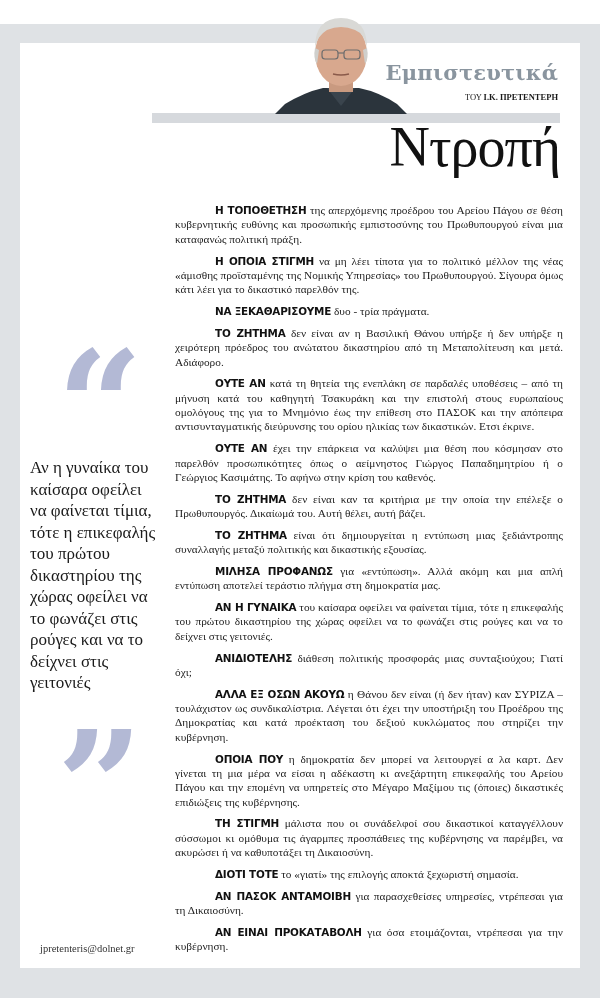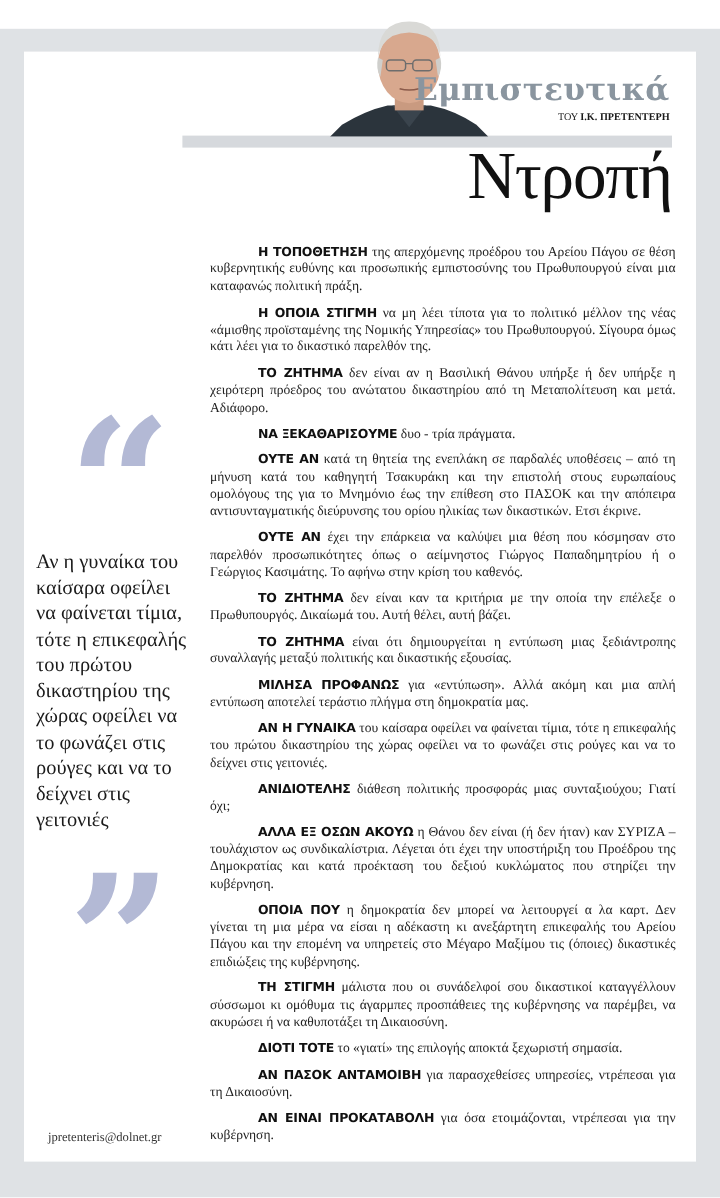--- a/index.html
+++ b/index.html
@@ -22,21 +22,21 @@
     overflow: hidden; z-index: 3;
   }
   .portrait svg { display: block; }
   .header-bar {
     position: absolute; left: 152px; top: 113px; width: 408px; height: 10px;
     background: #d6d9dd; z-index: 2;
   }
   .column-title {
     position: absolute; right: 42px; top: 60px;
     font-family: "DejaVu Serif", serif; font-weight: bold;
-    font-size: 26px; color: #8a959f; letter-spacing: 0.2px; z-index: 4;
+    font-size: 21px; color: #8a959f; letter-spacing: 0.2px; z-index: 4;
   }
   .byline {
     position: absolute; right: 42px; top: 92px;
     font-family: "Liberation Serif", serif; font-size: 8.5px; color: #1a1a1a; z-index: 4; margin-left: 25px;
   }
   .byline b { font-weight: bold; }
   .headline {
     position: absolute; right: 40px; top: 115px;
     font-family: "Liberation Serif", serif; font-size: 56px;
     line-height: 64px; color: #111; letter-spacing: -1px;
@@ -110,22 +110,22 @@
 
 <div class="quote-open">“</div>
 <div class="pullquote">Αν η γυναίκα του καίσαρα οφείλει να φαίνεται τίμια, τότε η επικεφαλής του πρώτου δικαστηρίου της χώρας οφείλει να το φωνάζει στις ρούγες και να το δείχνει στις γειτονιές</div>
 <div class="quote-close">”</div>
 
 <div class="email">jpretenteris@dolnet.gr</div>
 
 <div class="body">
   <p class="para"><span class="lead">Η ΤΟΠΟΘΕΤΗΣΗ</span><span> της απερχόμενης προέδρου του Αρείου Πάγου σε θέση κυβερνητικής ευθύνης και προσωπικής εμπιστοσύνης του Πρωθυπουργού είναι μια καταφανώς πολιτική πράξη.</span></p>
   <p class="para"><span class="lead">Η ΟΠΟΙΑ ΣΤΙΓΜΗ</span><span> να μη λέει τίποτα για το πολιτικό μέλλον της νέας «άμισθης προϊσταμένης της Νομικής Υπηρεσίας» του Πρωθυπουργού. Σίγουρα όμως κάτι λέει για το δικαστικό παρελθόν της.</span></p>
+  <p class="para"><span class="lead">ΝΑ ΞΕΚΑΘΑΡΙΣΟΥΜΕ</span><span> δυο - τρία πράγματα.</span></p>
   <p class="para"><span class="lead">ΤΟ ΖΗΤΗΜΑ</span><span> δεν είναι αν η Βασιλική Θάνου υπήρξε ή δεν υπήρξε η χειρότερη πρόεδρος του ανώτατου δικαστηρίου από τη Μεταπολίτευση και μετά. Αδιάφορο.</span></p>
-  <p class="para"><span class="lead">ΝΑ ΞΕΚΑΘΑΡΙΣΟΥΜΕ</span><span> δυο - τρία πράγματα.</span></p>
   <p class="para"><span class="lead">ΟΥΤΕ ΑΝ</span><span> κατά τη θητεία της ενεπλάκη σε παρδαλές υποθέσεις – από τη μήνυση κατά του καθηγητή Τσακυράκη και την επιστολή στους ευρωπαίους ομολόγους της για το Μνημόνιο έως την επίθεση στο ΠΑΣΟΚ και την απόπειρα αντισυνταγματικής διεύρυνσης του ορίου ηλικίας των δικαστικών. Ετσι έκρινε.</span></p>
   <p class="para"><span class="lead">ΟΥΤΕ ΑΝ</span><span> έχει την επάρκεια να καλύψει μια θέση που κόσμησαν στο παρελθόν προσωπικότητες όπως ο αείμνηστος Γιώργος Παπαδημητρίου ή ο Γεώργιος Κασιμάτης. Το αφήνω στην κρίση του καθενός.</span></p>
   <p class="para"><span class="lead">ΤΟ ΖΗΤΗΜΑ</span><span> δεν είναι καν τα κριτήρια με την οποία την επέλεξε ο Πρωθυπουργός. Δικαίωμά του. Αυτή θέλει, αυτή βάζει.</span></p>
   <p class="para"><span class="lead">ΤΟ ΖΗΤΗΜΑ</span><span> είναι ότι δημιουργείται η εντύπωση μιας ξεδιάντροπης συναλλαγής μεταξύ πολιτικής και δικαστικής εξουσίας.</span></p>
   <p class="para"><span class="lead">ΜΙΛΗΣΑ ΠΡΟΦΑΝΩΣ</span><span> για «εντύπωση». Αλλά ακόμη και μια απλή εντύπωση αποτελεί τεράστιο πλήγμα στη δημοκρατία μας.</span></p>
   <p class="para"><span class="lead">ΑΝ Η ΓΥΝΑΙΚΑ</span><span> του καίσαρα οφείλει να φαίνεται τίμια, τότε η επικεφαλής του πρώτου δικαστηρίου της χώρας οφείλει να το φωνάζει στις ρούγες και να το δείχνει στις γειτονιές.</span></p>
   <p class="para"><span class="lead">ΑΝΙΔΙΟΤΕΛΗΣ</span><span> διάθεση πολιτικής προσφοράς μιας συνταξιούχου; Γιατί όχι;</span></p>
   <p class="para"><span class="lead">ΑΛΛΑ ΕΞ ΟΣΩΝ ΑΚΟΥΩ</span><span> η Θάνου δεν είναι (ή δεν ήταν) καν ΣΥΡΙΖΑ – τουλάχιστον ως συνδικαλίστρια. Λέγεται ότι έχει την υποστήριξη του Προέδρου της Δημοκρατίας και κατά προέκταση του δεξιού κυκλώματος που στηρίζει την κυβέρνηση.</span></p>
   <p class="para"><span class="lead">ΟΠΟΙΑ ΠΟΥ</span><span> η δημοκρατία δεν μπορεί να λειτουργεί α λα καρτ. Δεν γίνεται τη μια μέρα να είσαι η αδέκαστη κι ανεξάρτητη επικεφαλής του Αρείου Πάγου και την επομένη να υπηρετείς στο Μέγαρο Μαξίμου τις (όποιες) δικαστικές επιδιώξεις της κυβέρνησης.</span></p>
   <p class="para"><span class="lead">ΤΗ ΣΤΙΓΜΗ</span><span> μάλιστα που οι συνάδελφοί σου δικαστικοί καταγγέλλουν σύσσωμοι κι ομόθυμα τις άγαρμπες προσπάθειες της κυβέρνησης να παρέμβει, να ακυρώσει ή να καθυποτάξει τη Δικαιοσύνη.</span></p>

